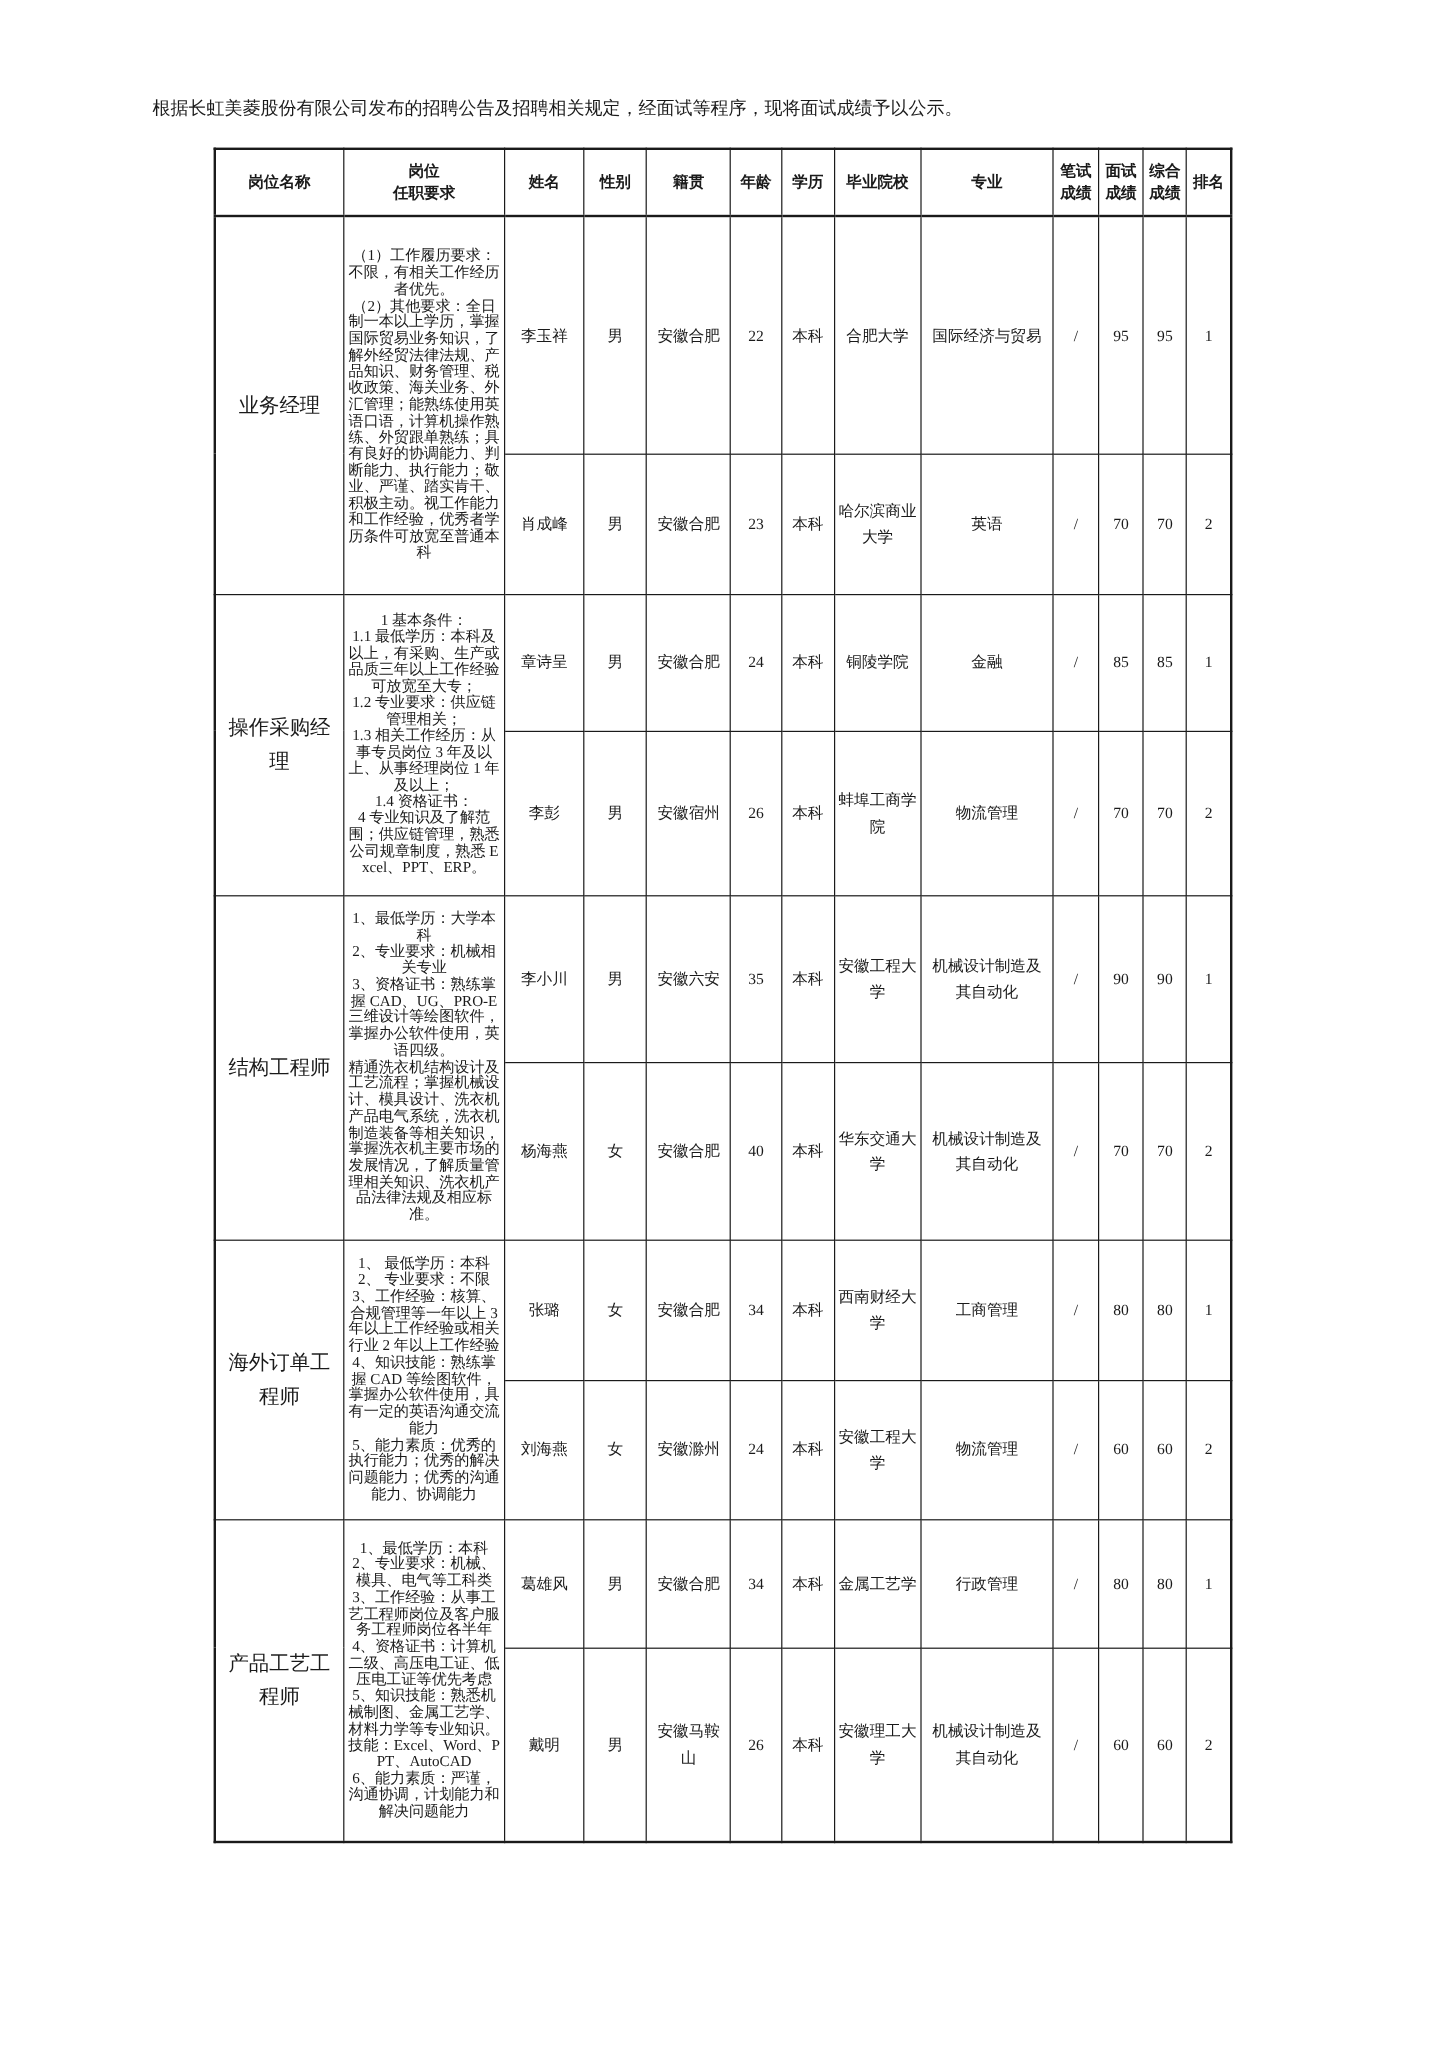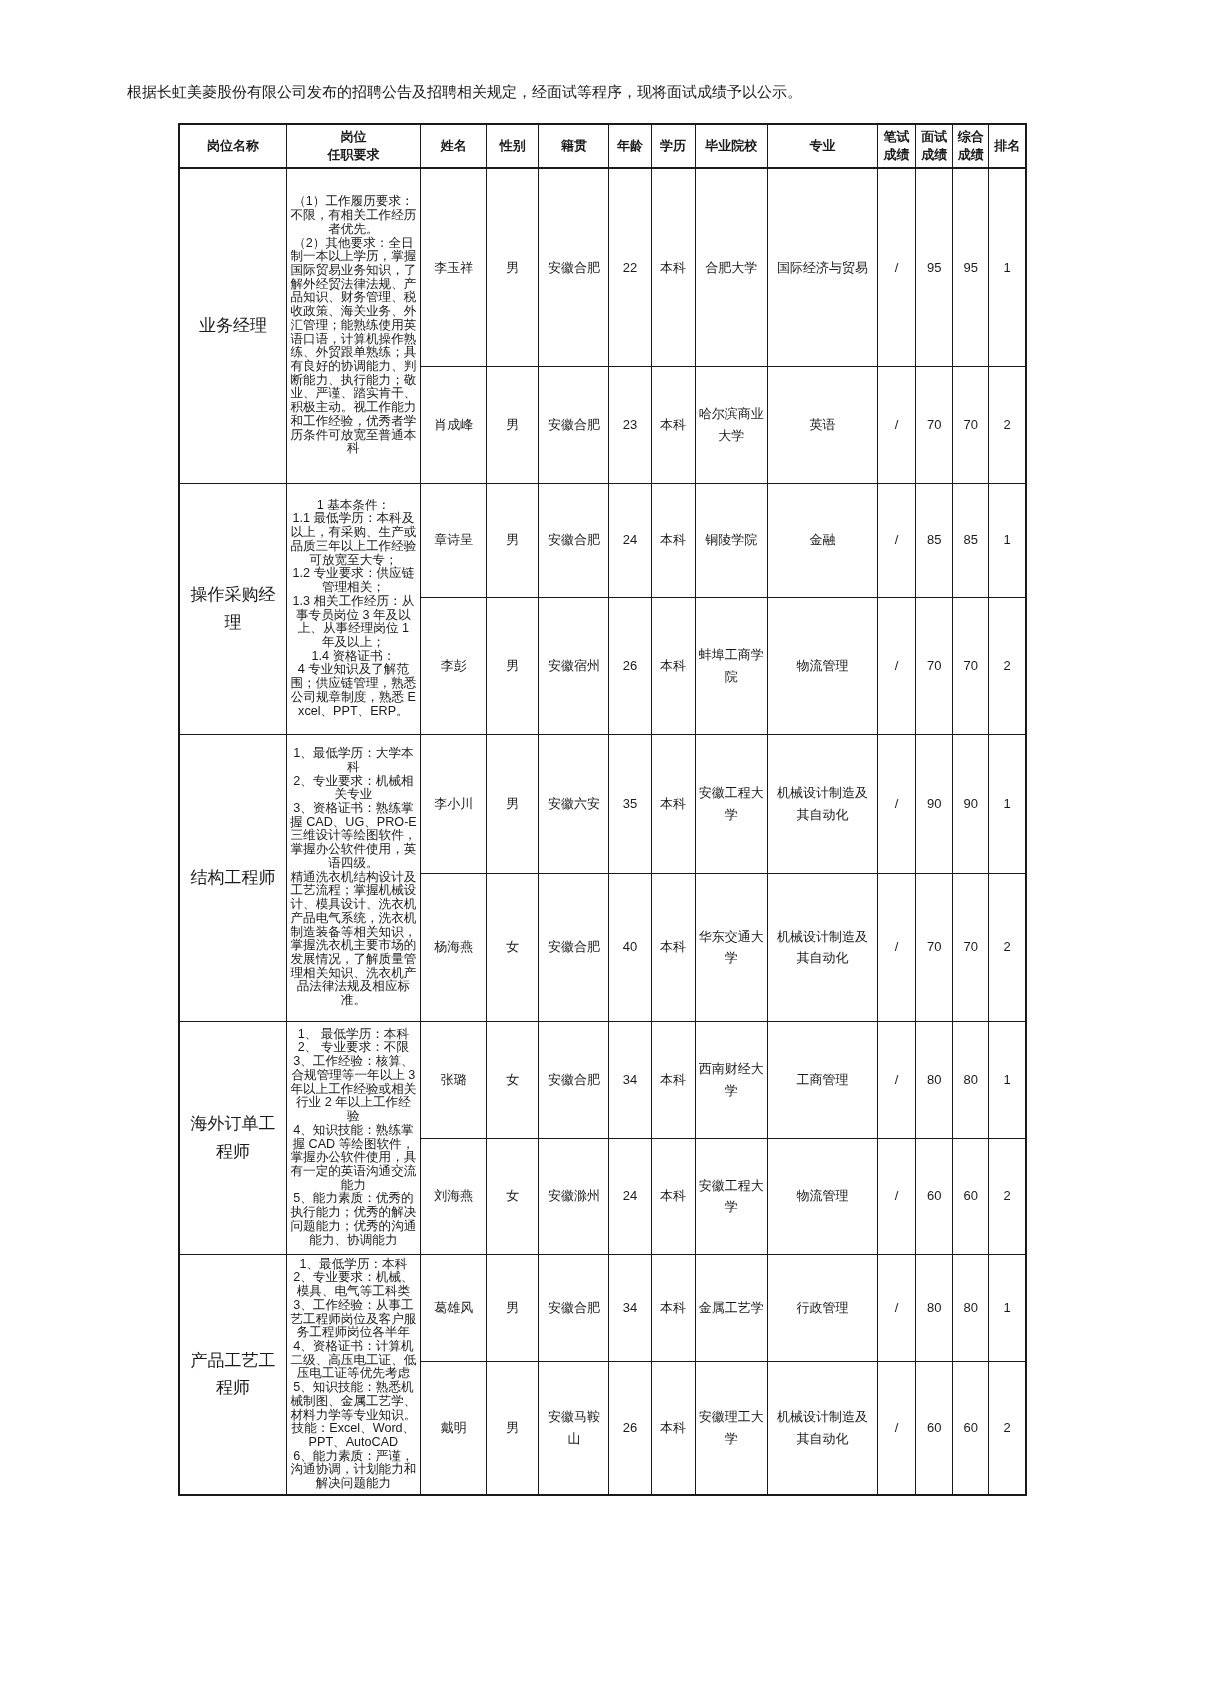--- a/index.html
+++ b/index.html
@@ -1,21 +1,21 @@
 <!DOCTYPE html>
 <html><head>
 <meta charset="utf-8">
 <style>
   html,body{margin:0;padding:0;background:#ffffff;}
   .page{
     position:relative;
     width:1208px;
     height:1708px;
     background:#ffffff;
-    font-family:Liberation Sans, sans-serif;
+    font-family:Liberation Serif, serif;
     color:#1a1a1a;
   }
   .intro{
     position:absolute;
     left:127px;
     top:66px;
     width:960px;
     font-size:15px;
     line-height:1.4;
     white-space:nowrap;
@@ -36,21 +36,21 @@
     vertical-align:middle;
     overflow:hidden;
     word-break:break-all;
   }
   tr.header-row th{
     font-weight:bold;
     font-size:13px;
     line-height:1.35;
     border-bottom:2px solid #1a1a1a;
   }
-  tr.header-row{height:44px;}
+  tr.header-row{height:56px;}
   td.pos{
     font-size:17px;
     line-height:1.6;
   }
   td.req{
     font-size:12.6px;
     line-height:1.09;
     vertical-align:top;
     padding:3px 4px;
     margin-top:44px;
@@ -269,21 +269,21 @@
       <td class="cell">安徽合肥</td>
       <td class="cell">34</td>
       <td class="cell">本科</td>
       <td class="cell">金属工艺学</td>
       <td class="cell">行政管理</td>
       <td class="cell">/</td>
       <td class="cell">80</td>
       <td class="cell">80</td>
       <td class="cell">1</td>
     </tr>
-    <tr style="height:134px">
+    <tr style="height:162px">
       <td class="cell">戴明</td>
       <td class="cell">男</td>
       <td class="cell">安徽马鞍山</td>
       <td class="cell">26</td>
       <td class="cell">本科</td>
       <td class="cell">安徽理工大学</td>
       <td class="cell">机械设计制造及其自动化</td>
       <td class="cell">/</td>
       <td class="cell">60</td>
       <td class="cell">60</td>

